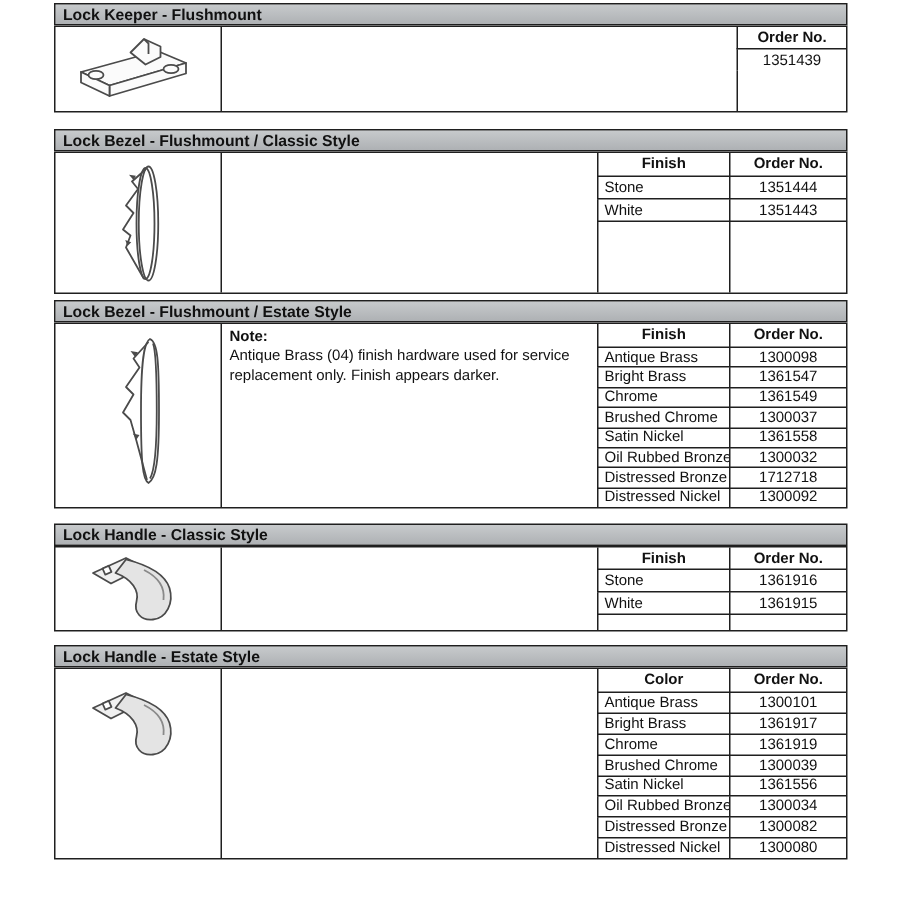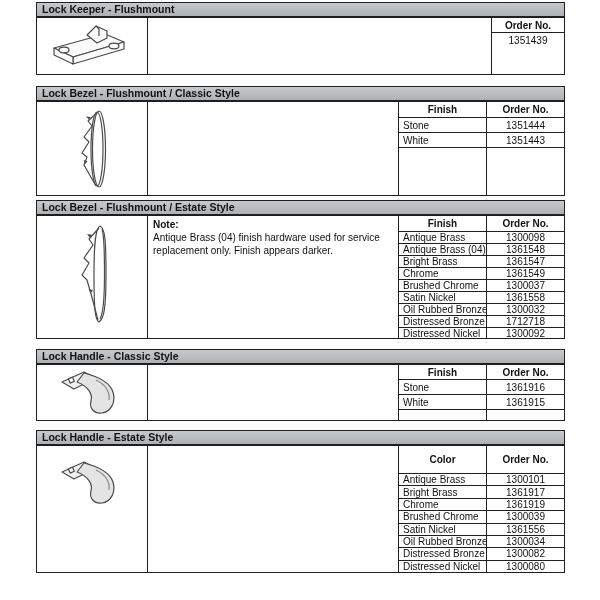--- a/index.html
+++ b/index.html
@@ -7,21 +7,21 @@
     width:600px;height:600px;background:#ffffff;position:relative;
     font-family:"Liberation Sans",sans-serif;color:#111;
     -webkit-font-smoothing:antialiased;
   }
   .page{position:absolute;left:36px;top:0;width:529px;}
   .section{width:529px;}
   .sec-header{
     box-sizing:border-box;height:15px;
     border:1px solid #1f1f1f;
     background:linear-gradient(180deg,#c7cacc 0%,#aeb1b4 100%);
-    display:flex;padding-left:5px;
+    display:flex;align-items:center;padding-left:5px;
     font-size:10.5px;font-weight:bold;white-space:nowrap;
   }
   .sec-body{
     box-sizing:border-box;border:1px solid #1f1f1f;
     display:flex;background:#fff;align-items:stretch;
   }
   .cell-img{
     box-sizing:border-box;width:111px;border-right:1px solid #1f1f1f;
     display:flex;align-items:center;justify-content:center;overflow:hidden;
   }
@@ -151,24 +151,20 @@
         <div class="ftable">
           <div class="frow fhead" style="height: 16px;">
             <span class="fcell">Finish</span>
             <span class="ocell">Order No.</span>
           </div>
           <div class="frow fill">
             <span class="fcell">Antique Brass</span>
             <span class="ocell">1300098</span>
           </div>
           <div class="frow fill">
-            <span class="fcell">Antique Brass (04)</span>
-            <span class="ocell">1361548</span>
-          </div>
-          <div class="frow fill">
             <span class="fcell">Bright Brass</span>
             <span class="ocell">1361547</span>
           </div>
           <div class="frow fill">
             <span class="fcell">Chrome</span>
             <span class="ocell">1361549</span>
           </div>
           <div class="frow fill">
             <span class="fcell">Brushed Chrome</span>
             <span class="ocell">1300037</span>
@@ -242,21 +238,21 @@
                 <path d="M7,14 L29,4 L41,10 L19,21 Z" fill="#f0f0f0"></path>
                 <rect x="14" y="10" width="4.5" height="4.5" fill="#fff" transform="rotate(-24 16 12)"></rect>
                 <path d="M29,5 C45,9 55,15 58,24 C61,34 56,44 47,45 C39,46 34,40 36,33 C38,26 33,18 22,14 Z" fill="#e4e4e4"></path>
                 <path d="M41,12 C51,17 55,24 54,32" fill="none" stroke="#8a8a8a"></path>
               </g>
             </svg>
           </span>
         </div>
         <div class="cell-mid"></div>
         <div class="ftable">
-          <div class="frow fhead" style="height: 28px;">
+          <div class="frow fhead" style="height: 16px;">
             <span class="fcell">Color</span>
             <span class="ocell">Order No.</span>
           </div>
           <div class="frow fill">
             <span class="fcell">Antique Brass</span>
             <span class="ocell">1300101</span>
           </div>
           <div class="frow fill">
             <span class="fcell">Bright Brass</span>
             <span class="ocell">1361917</span>

